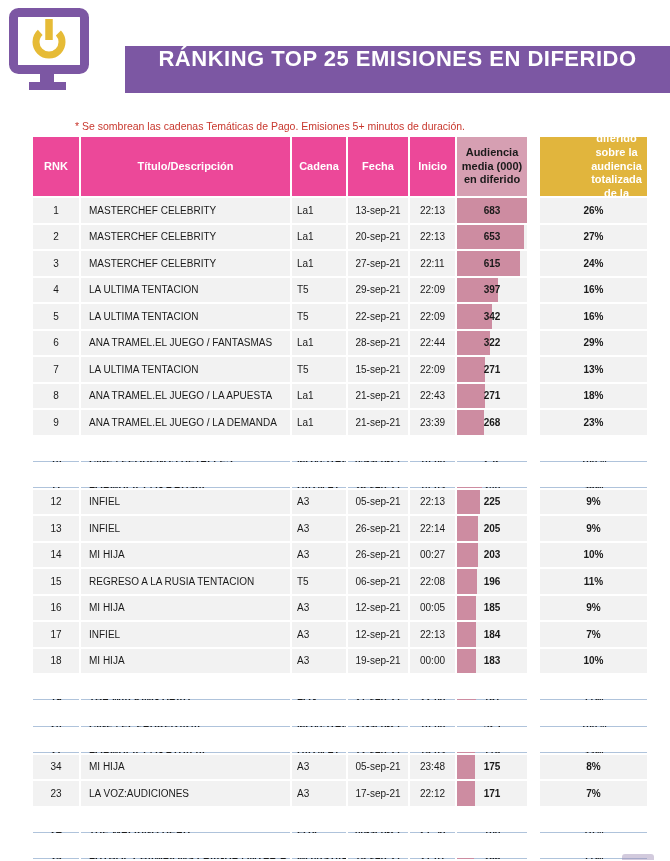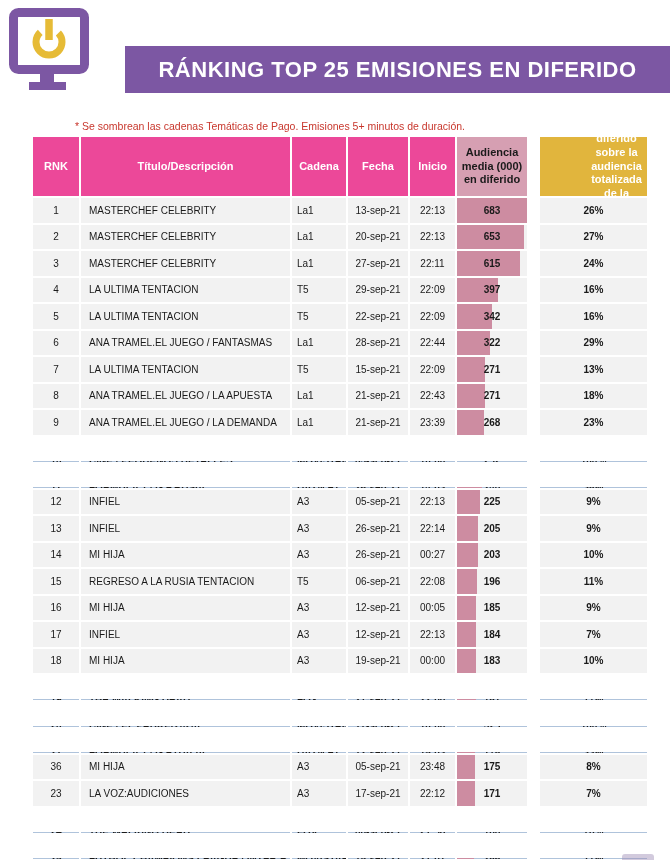--- a/index.html
+++ b/index.html
@@ -4,21 +4,21 @@
 <style>
   html,body{margin:0;padding:0;background:#fff;}
   .page{
     position:relative;width:670px;height:861px;background:#fff;overflow:hidden;
     font-family:"Liberation Sans",sans-serif;color:#1a1a1a;
   }
   
   .logo{position:absolute;left:9px;top:8px;}
   .banner{
     position:absolute;left:125px;top:46px;width:545px;height:47px;
-    background:#7C57A3;display:flex;align-items:center;justify-content:center;
+    background:#7C57A3;display:flex;align-items:flex-start;justify-content:center;
   }
   .banner span{
     color:#fff;font-size:22px;font-weight:bold;letter-spacing:.5px;white-space:nowrap;
   }
   .note{
     position:absolute;left:75px;top:120px;font-size:10.5px;color:#C8372D;white-space:nowrap;
   }
   
   .grid{
     position:absolute;left:33px;top:137px;width:614px;
@@ -309,21 +309,21 @@
       <div class="c title shaded">FORMULA 1 / G.P.ITALIA</div>
       <div class="c chan shaded">DAZN F1</div>
       <div class="c date shaded">12-sep-21</div>
       <div class="c time shaded">15:03</div>
       <div class="c aud shaded">
         <div class="bar" style="width: 26.0615%;"></div>
         <span>178</span>
       </div>
       <div class="c sp shaded"></div>
       <div class="c pct shaded">33%</div>
-      <div class="c rnk">36</div>
+      <div class="c rnk">34</div>
       <div class="c title">MI HIJA</div>
       <div class="c chan">A3</div>
       <div class="c date">05-sep-21</div>
       <div class="c time">23:48</div>
       <div class="c aud">
         <div class="bar" style="width: 25.6223%;"></div>
         <span>175</span>
       </div>
       <div class="c sp"></div>
       <div class="c pct">8%</div>

